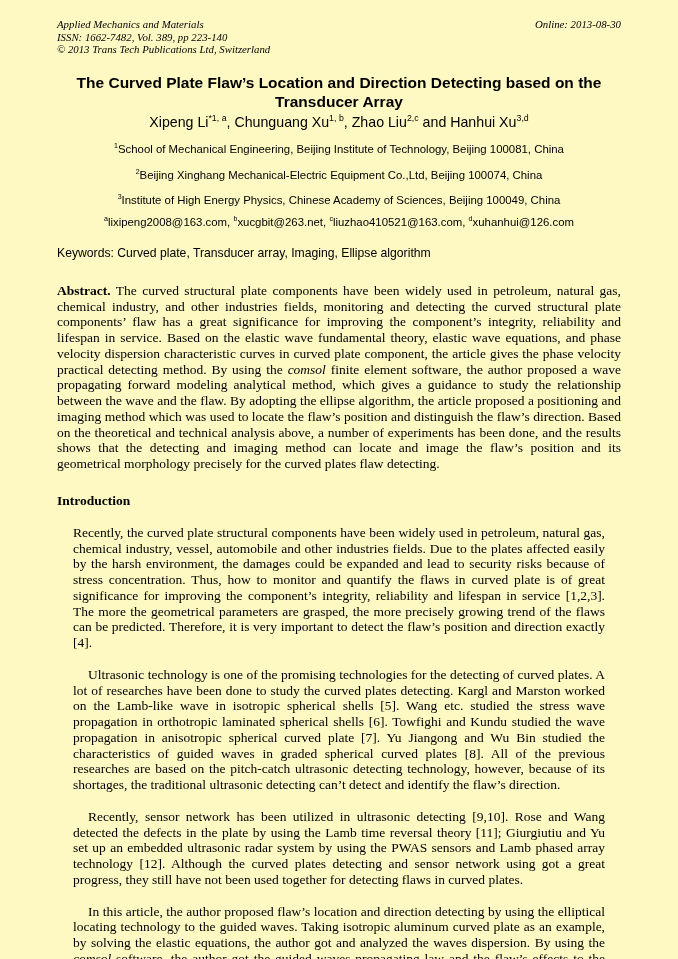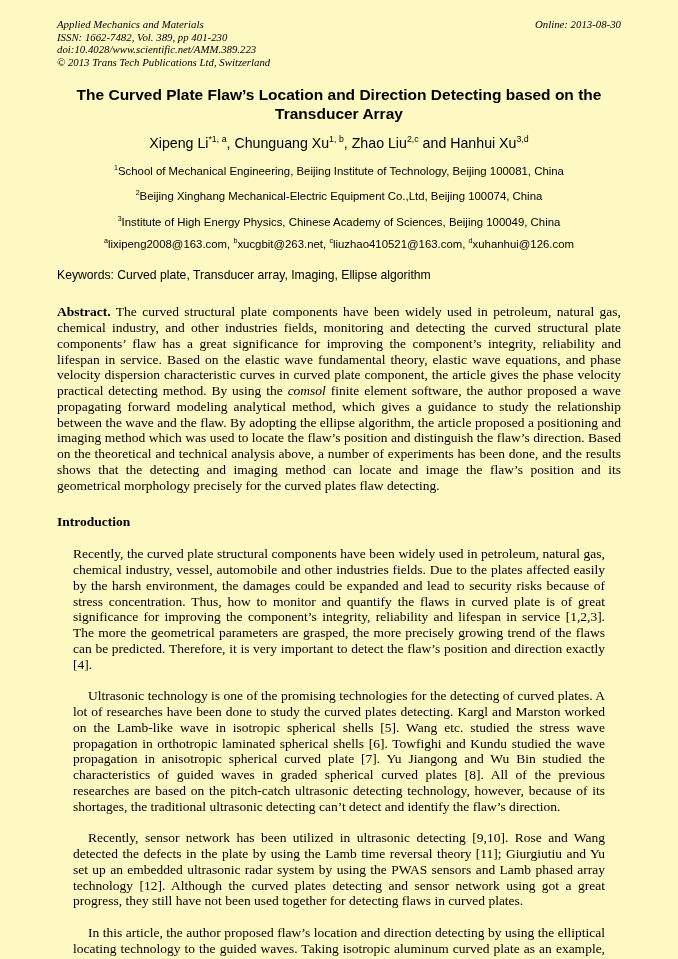--- a/index.html
+++ b/index.html
@@ -21,21 +21,21 @@
   .pub-right{white-space:nowrap;}
   
   .title{
     font-family:"Liberation Sans",sans-serif;
     font-weight:bold;font-size:15.5px;line-height:19px;
     text-align:center;margin:17px 6px 0 6px;
   }
   .authors{
     font-family:"Liberation Sans",sans-serif;
     font-size:14.2px;line-height:17px;
-    text-align:center;margin-top:12px;
+    text-align:center;margin-top:3px;
   }
   sup{font-size:62%;line-height:0;}
   .affil{
     font-family:"Liberation Sans",sans-serif;
     font-size:11.4px;line-height:13px;
     text-align:center;margin-top:12.5px;
   }
   .emails{
     font-family:"Liberation Sans",sans-serif;
     font-size:11.4px;line-height:13px;
@@ -65,22 +65,21 @@
   i{font-style:italic;}
 </style>
 </head>
 <body>
 
 <div class="page">
 
   <header class="pub-header">
     <div class="pub-left">
       <div>Applied Mechanics and Materials</div>
-      <div>ISSN: 1662-7482, Vol. 389, pp 401-230</div>
-      <div>doi:10.4028/www.scientific.net/AMM.389.223</div>
+      <div>ISSN: 1662-7482, Vol. 389, pp 223-140</div>
       <div>© 2013 Trans Tech Publications Ltd, Switzerland</div>
     </div>
     <div class="pub-right">Online: 2013-08-30</div>
   </header>
 
   <h1 class="title">The Curved Plate Flaw’s Location and Direction Detecting based on the Transducer Array</h1>
 
   <div class="authors">
     <span><span>Xipeng Li</span><sup>*1, a</sup><span>, </span></span><span><span>Chunguang Xu</span><sup>1, b</sup><span>, </span></span><span><span>Zhao Liu</span><sup>2,c</sup><span> and </span></span><span><span>Hanhui Xu</span><sup>3,d</sup></span>
   </div>

